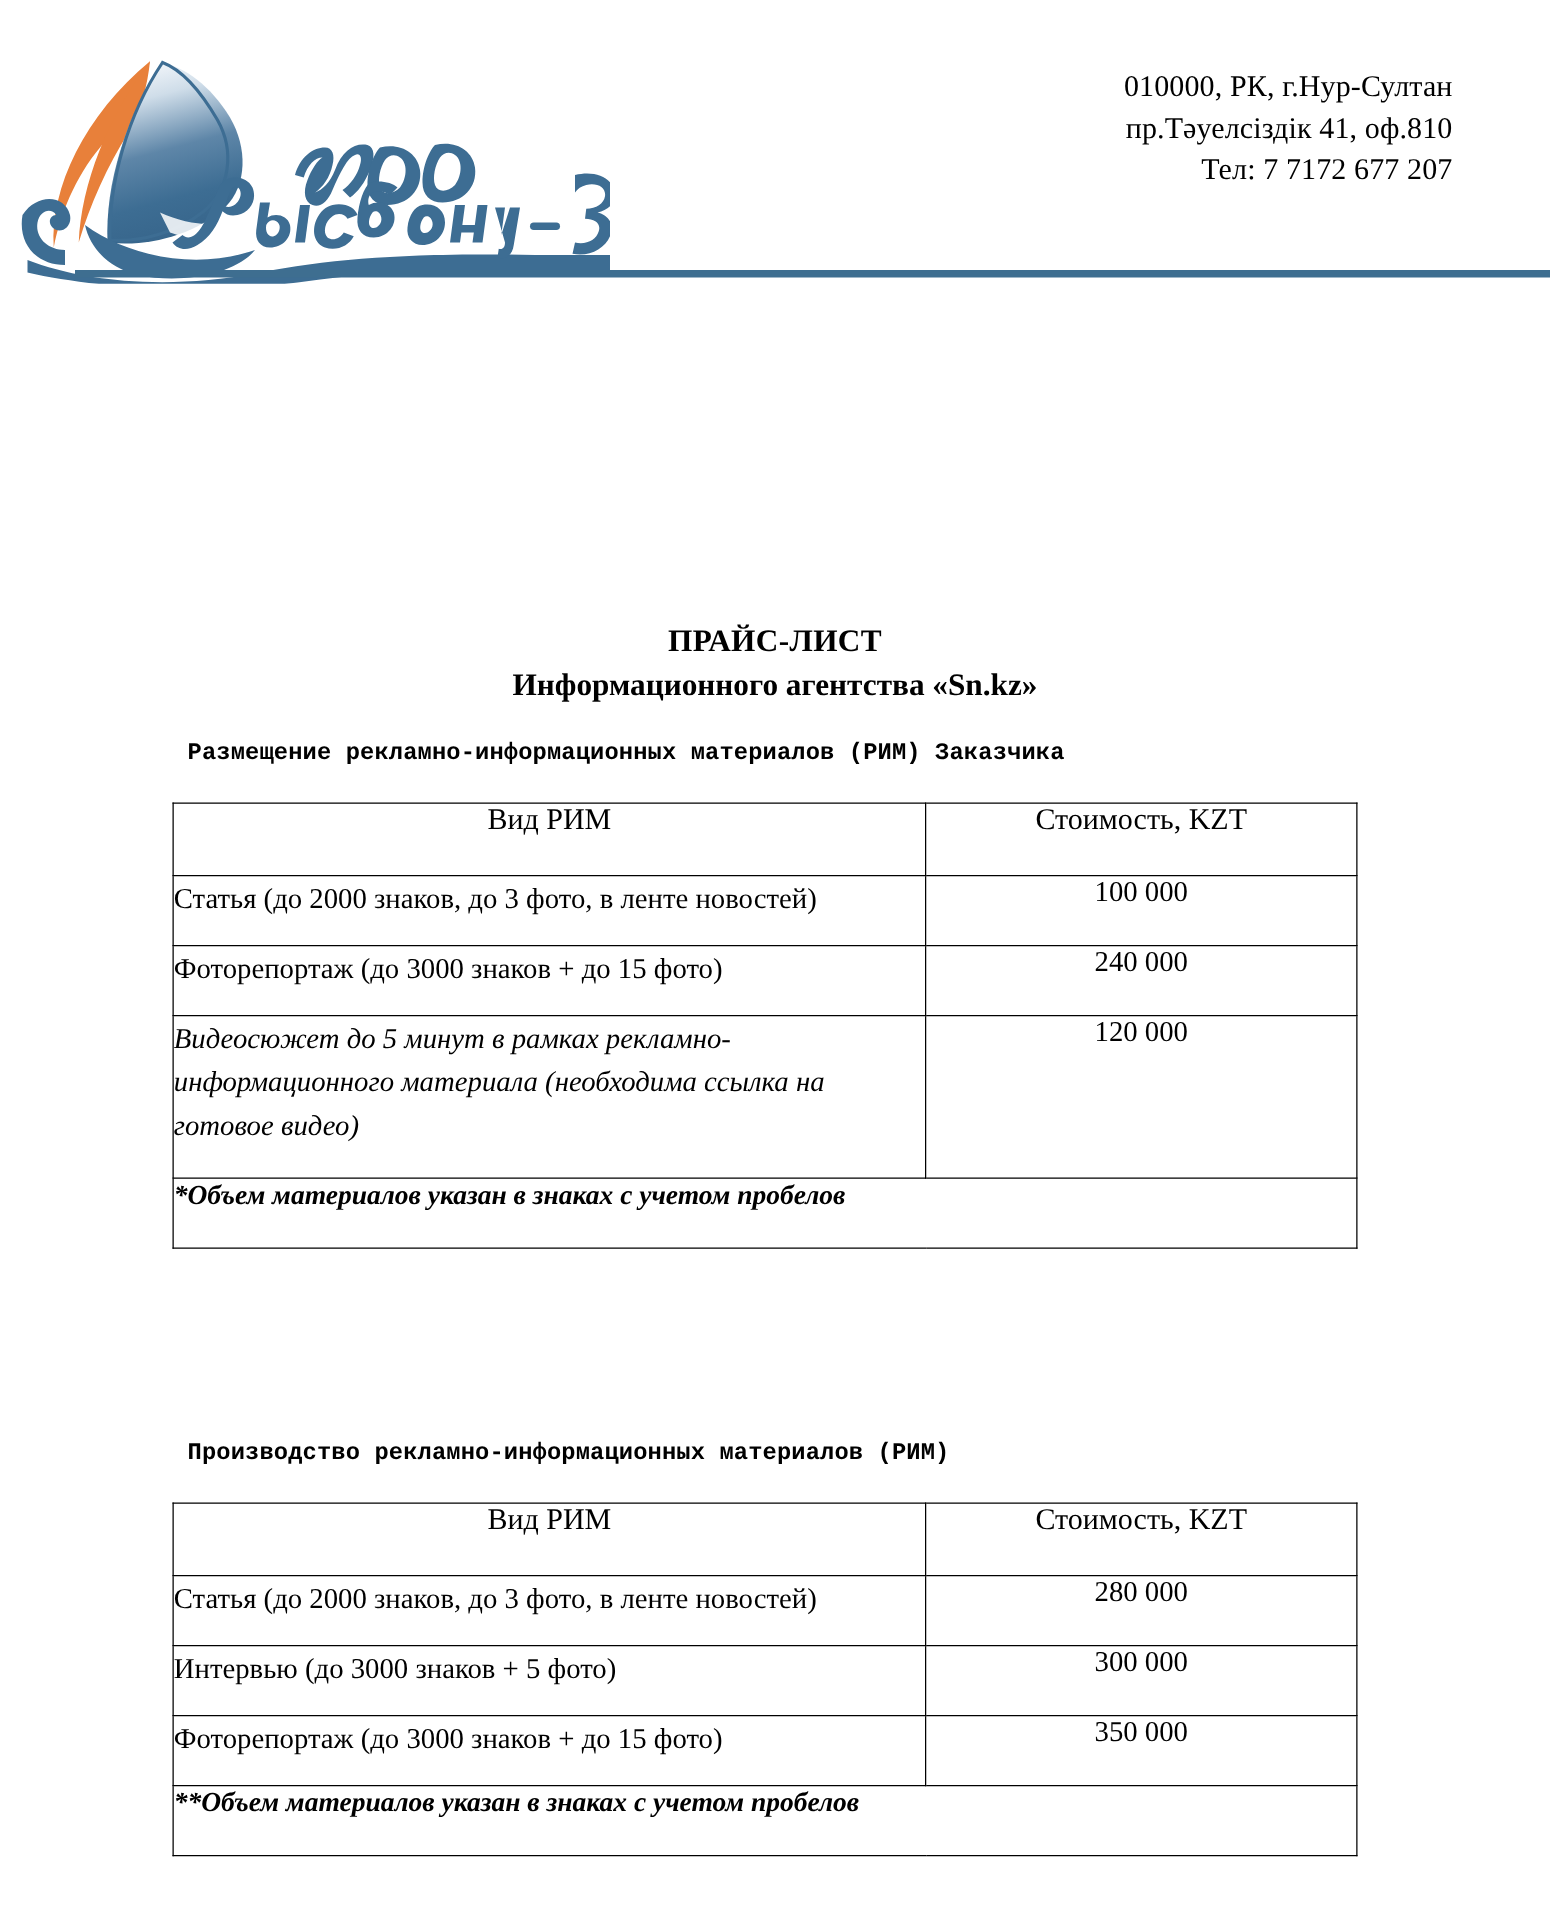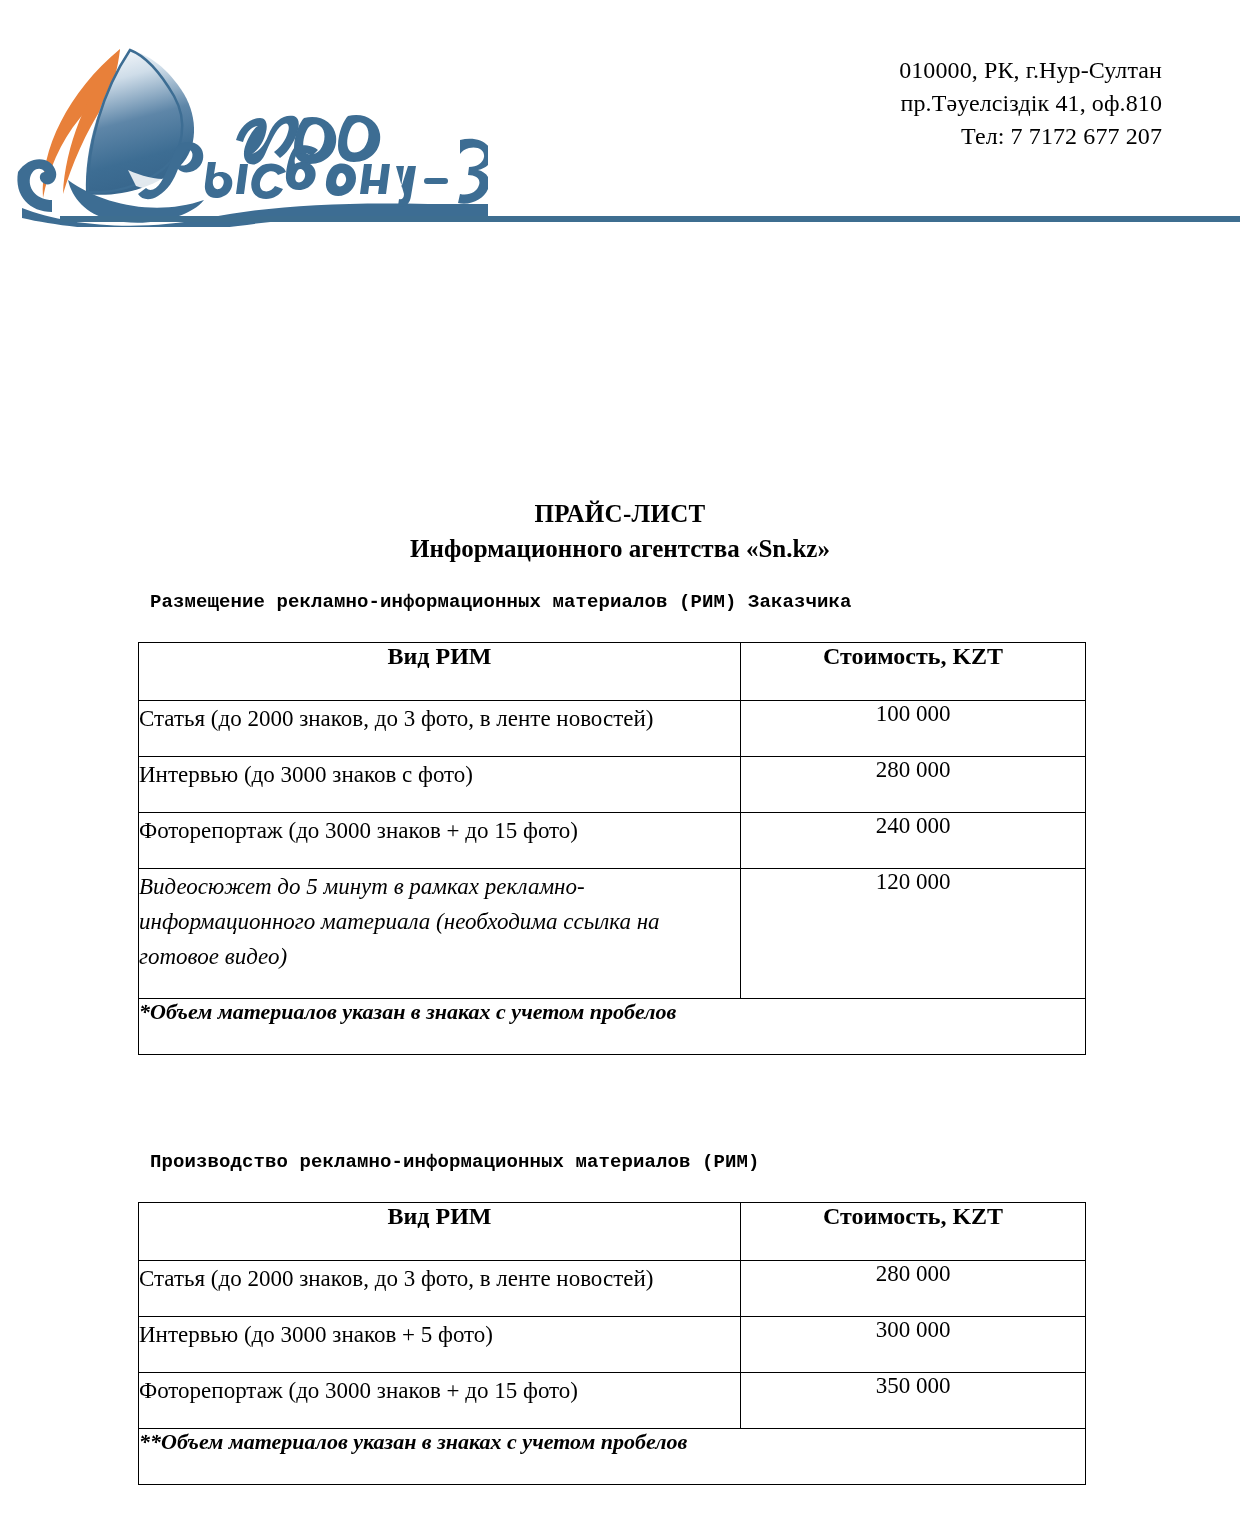--- a/index.html
+++ b/index.html
@@ -109,21 +109,21 @@
     border: 1.6px solid #000000;
     padding: 0;
     vertical-align: top;
   }
 
   .price-table col.c-kind { width: 602px; }
   .price-table col.c-price { width: 345px; }
 
   .th-cell {
     text-align: center;
-    font-weight: bold;
+    font-weight: normal;
     font-size: 24px;
     height: 58px;
     padding-top: 10px;
     box-sizing: border-box;
   }
 
   .td-kind {
     padding: 9px 0 0 12px;
     line-height: 35px;
     height: 56px;
@@ -249,24 +249,20 @@
   <tbody>
     <tr>
       <th class="th-cell">Вид РИМ</th>
       <th class="th-cell">Стоимость, KZT</th>
     </tr>
     <tr>
       <td class="td-kind">Статья (до 2000 знаков, до 3 фото, в ленте новостей)</td>
       <td class="td-price">100 000</td>
     </tr>
     <tr>
-      <td class="td-kind">Интервью (до 3000 знаков с фото)</td>
-      <td class="td-price">280 000</td>
-    </tr>
-    <tr>
       <td class="td-kind">Фоторепортаж (до 3000 знаков + до 15 фото)</td>
       <td class="td-price">240 000</td>
     </tr>
     <tr>
       <td class="td-kind tall">Видеосюжет до 5 минут в рамках рекламно-информационного материала (необходима ссылка на готовое видео)</td>
       <td class="td-price">120 000</td>
     </tr>
     <tr>
       <td class="td-note" colspan="2">*Объем материалов указан в знаках с учетом пробелов</td>
     </tr>

